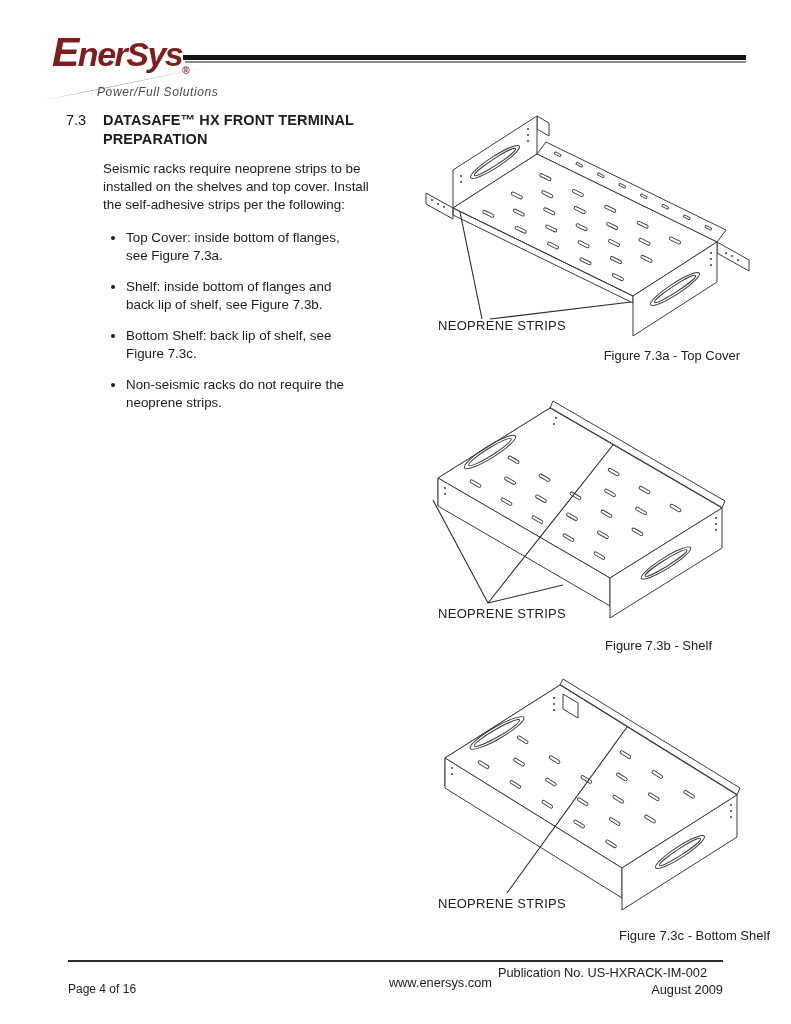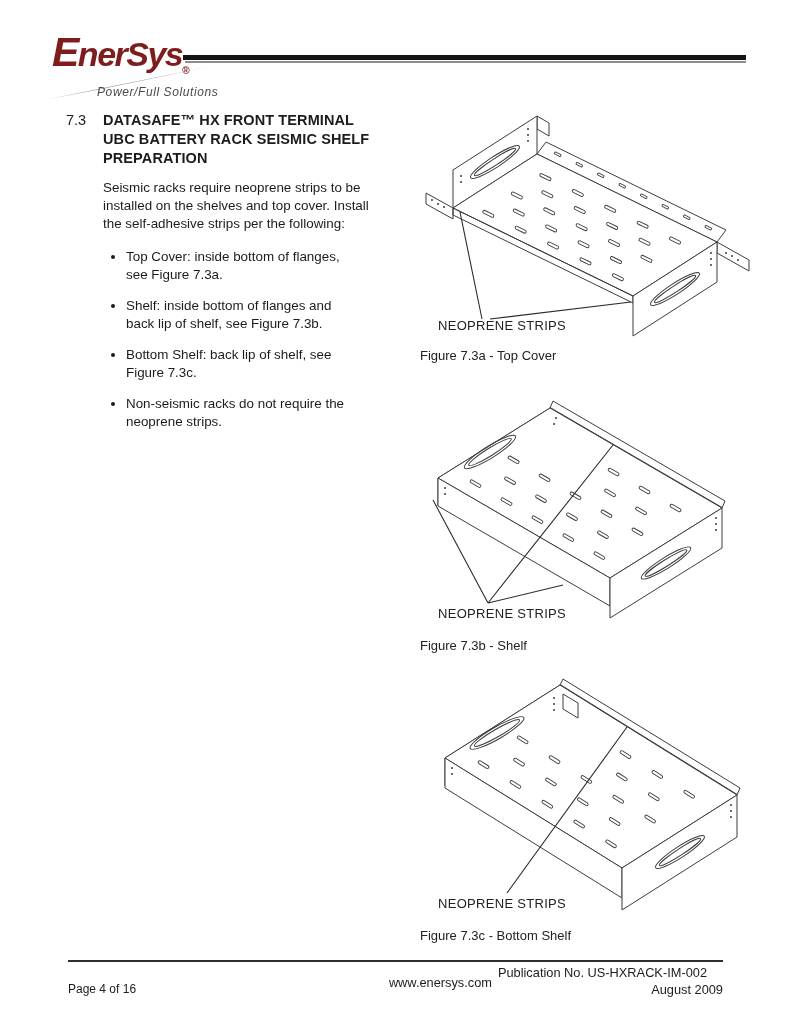--- a/index.html
+++ b/index.html
@@ -30,21 +30,21 @@
   .h-lines{font-weight:bold;font-size:14.5px;line-height:19px;letter-spacing:0.1px;}
   .intro{margin:11px 0 0 37px;width:274px;font-size:13.4px;line-height:18px;}
   .bullets{margin:15px 0 0 42px;padding:0 0 0 18px;}
   .bullets li{
     font-size:13.4px;line-height:18px;width:237px;margin-bottom:13px;
   }
   
   .fig{position:absolute;}
   .fig svg{position:absolute;top:0;left:0;}
   .neoprene{position:absolute;font-size:13px;letter-spacing:0.3px;white-space:nowrap;color:#222;}
-  .figcap{position:absolute;font-size:13px;text-align:left;white-space:nowrap;color:#222;}
+  .figcap{position:absolute;font-size:13px;text-align:right;white-space:nowrap;color:#222;}
   .fig-a{left:420px;top:112px;width:365px;height:270px;}
   .fig-b{left:420px;top:395px;width:365px;height:280px;}
   .fig-c{left:420px;top:678px;width:371px;height:295px;}
   
   .foot-rule{left:68px;top:960px;width:655px;height:2px;background:#2e2e2e;}
   .foot-site{left:292px;top:975px;width:200px;text-align:right;font-size:12.8px;}
   .foot-pub{right:84px;top:965px;text-align:right;font-size:12.8px;}
   .foot-date{right:68px;top:982px;text-align:right;font-size:12.8px;}
   .foot-page{left:68px;top:982px;font-size:12px;}
   
@@ -63,21 +63,20 @@
 <div class="abs logo-text"><span class="cap">E</span><span>nerSys</span><span class="logo-reg">®</span></div>
 <div class="abs logo-tagline">Power/Full Solutions</div>
 <div class="abs head-rule-black"></div>
 <div class="abs head-rule-gray"></div>
 
 <div class="abs section">
   <div class="h-row">
     <div class="h-num">7.3</div>
     <div class="h-lines">
       <div>DATASAFE™ HX FRONT TERMINAL</div>
-      <div>UBC BATTERY RACK SEISMIC SHELF</div>
       <div>PREPARATION</div>
     </div>
   </div>
   <div class="intro">Seismic racks require neoprene strips to be installed on the shelves and top cover. Install the self-adhesive strips per the following:</div>
   <ul class="bullets">
     <li>Top Cover: inside bottom of flanges, see Figure 7.3a.</li>
     <li>Shelf: inside bottom of flanges and back lip of shelf, see Figure 7.3b.</li>
     <li>Bottom Shelf: back lip of shelf, see Figure 7.3c.</li>
     <li>Non-seismic racks do not require the neoprene strips.</li>
   </ul>

